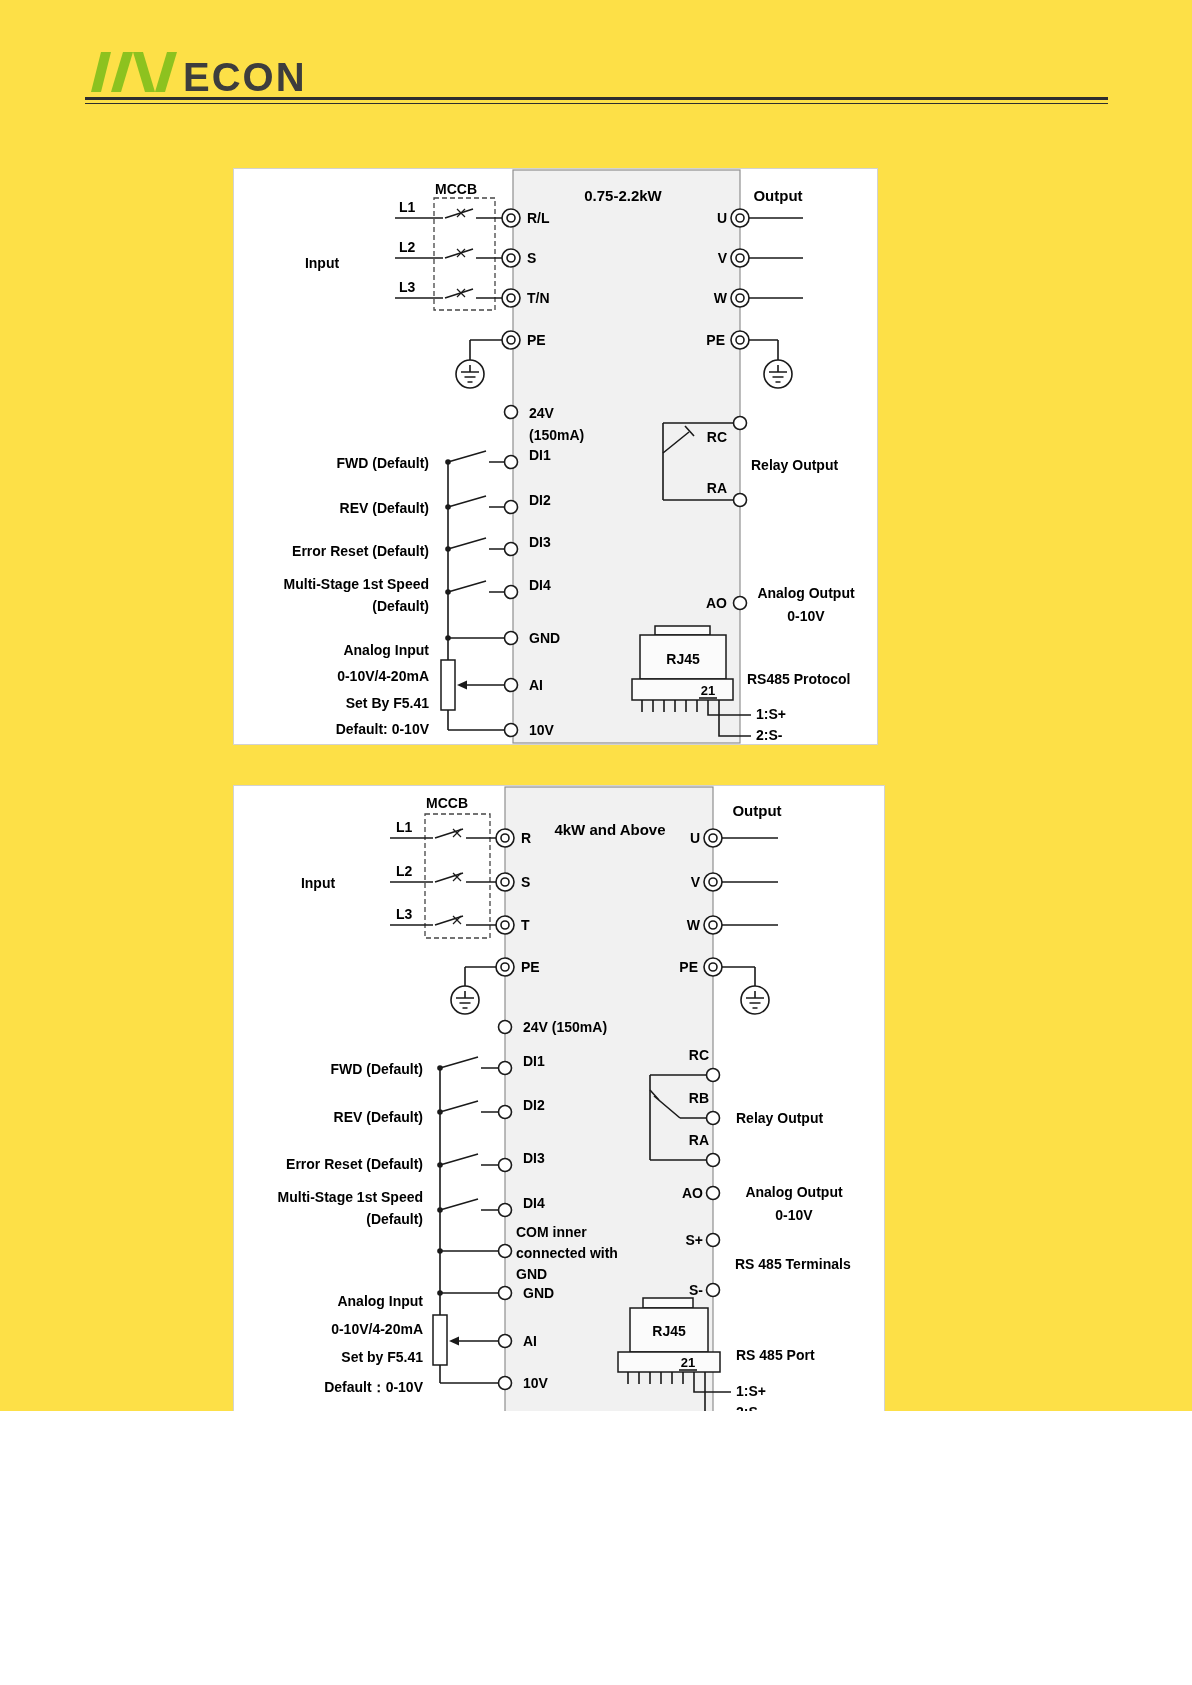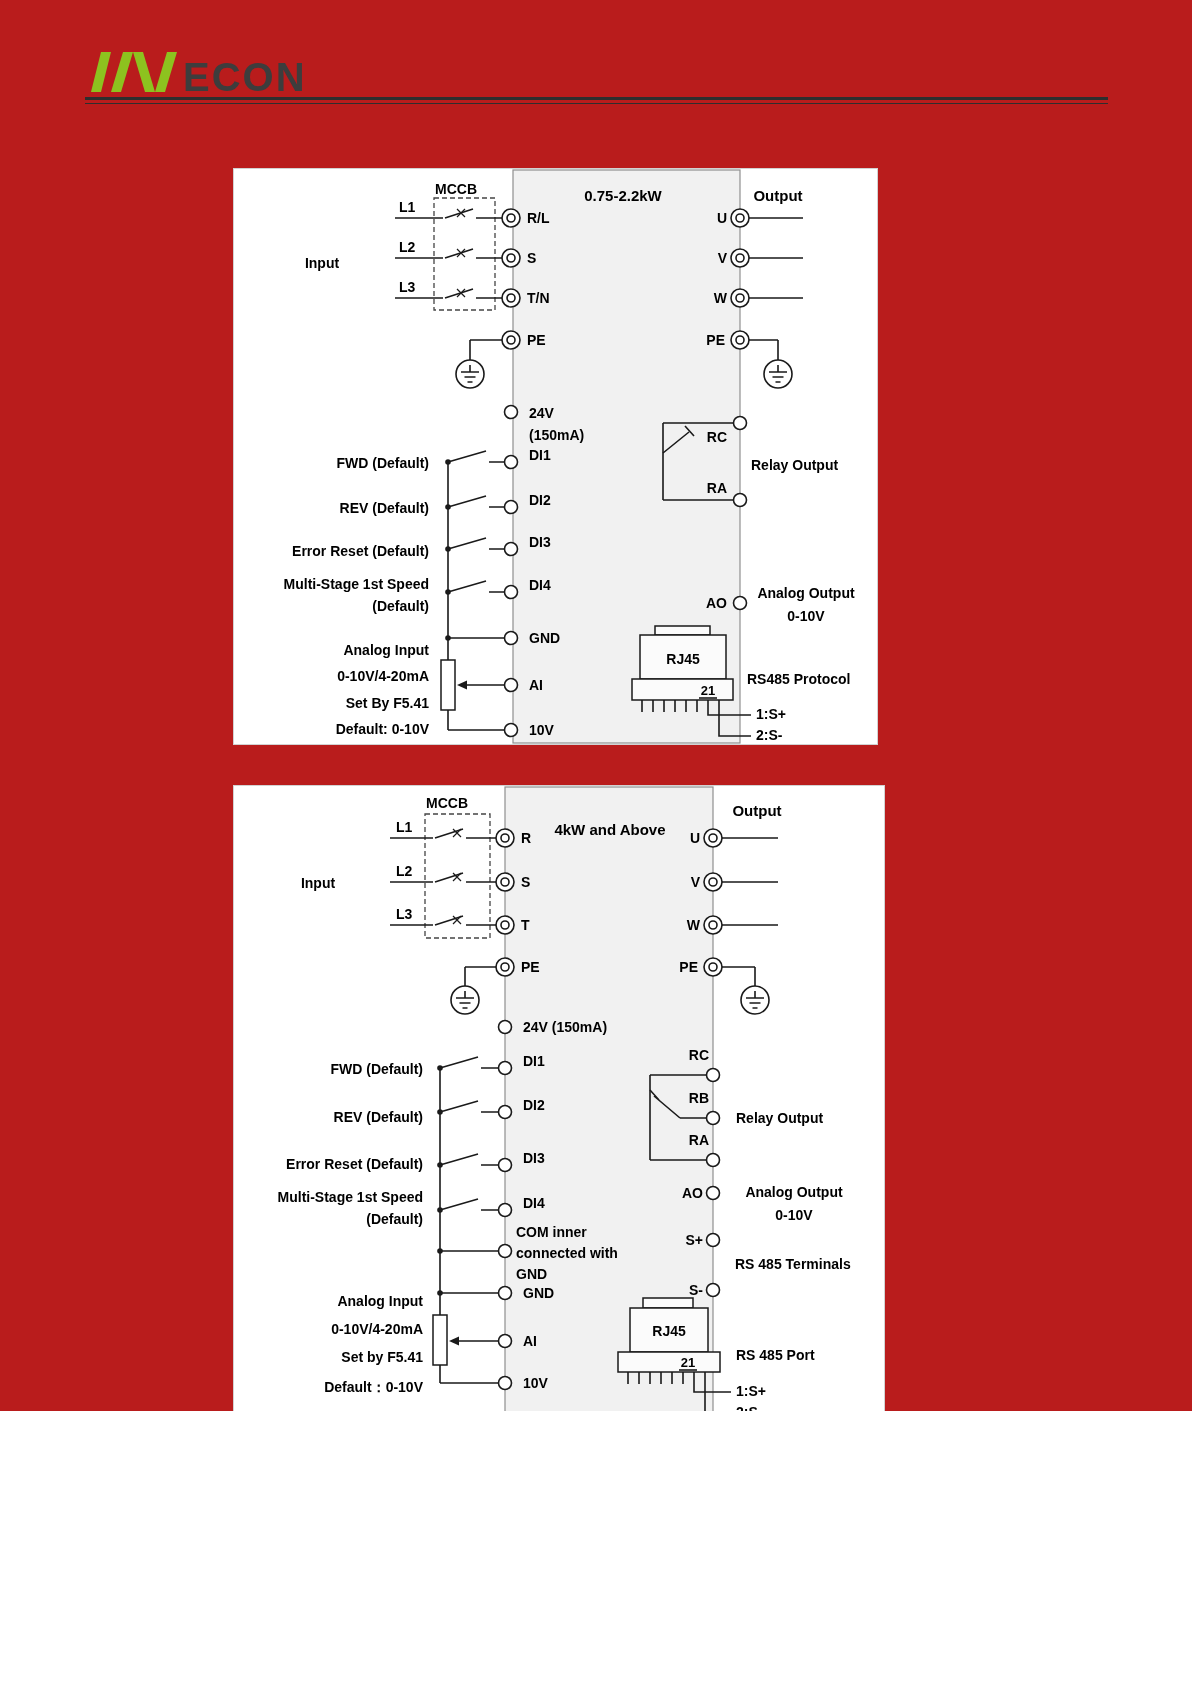--- a/index.html
+++ b/index.html
@@ -1,16 +1,16 @@
 <!DOCTYPE html>
 <html><head>
 <meta charset="utf-8">
 <style>
   html,body { margin:0; padding:0; background:#fff; }
-  .page { position:relative; width:1192px; height:1411px; background:#b91c1c;
+  .page { position:relative; width:1192px; height:1411px; background:#fde047;
           font-family:"Liberation Sans","DejaVu Sans",sans-serif; overflow:hidden;text-align:center; }
   .logo { position:absolute; left:85px; top:44px; }
   .header-rule { position:absolute; left:85px; top:97px; width:1023px; height:3px;
                  border-top:3px solid #2e2e2e; border-bottom:1px solid #2e2e2e; }
   .footer-rule { position:absolute; left:85px; top:1657px; width:1023px; height:0;
                  border-top:2px solid #3a3a3a; }
   .panel { position:absolute; }
   .panel1 { left:233px; top:168px; }
   .panel2 { left:233px; top:785px; }
 

